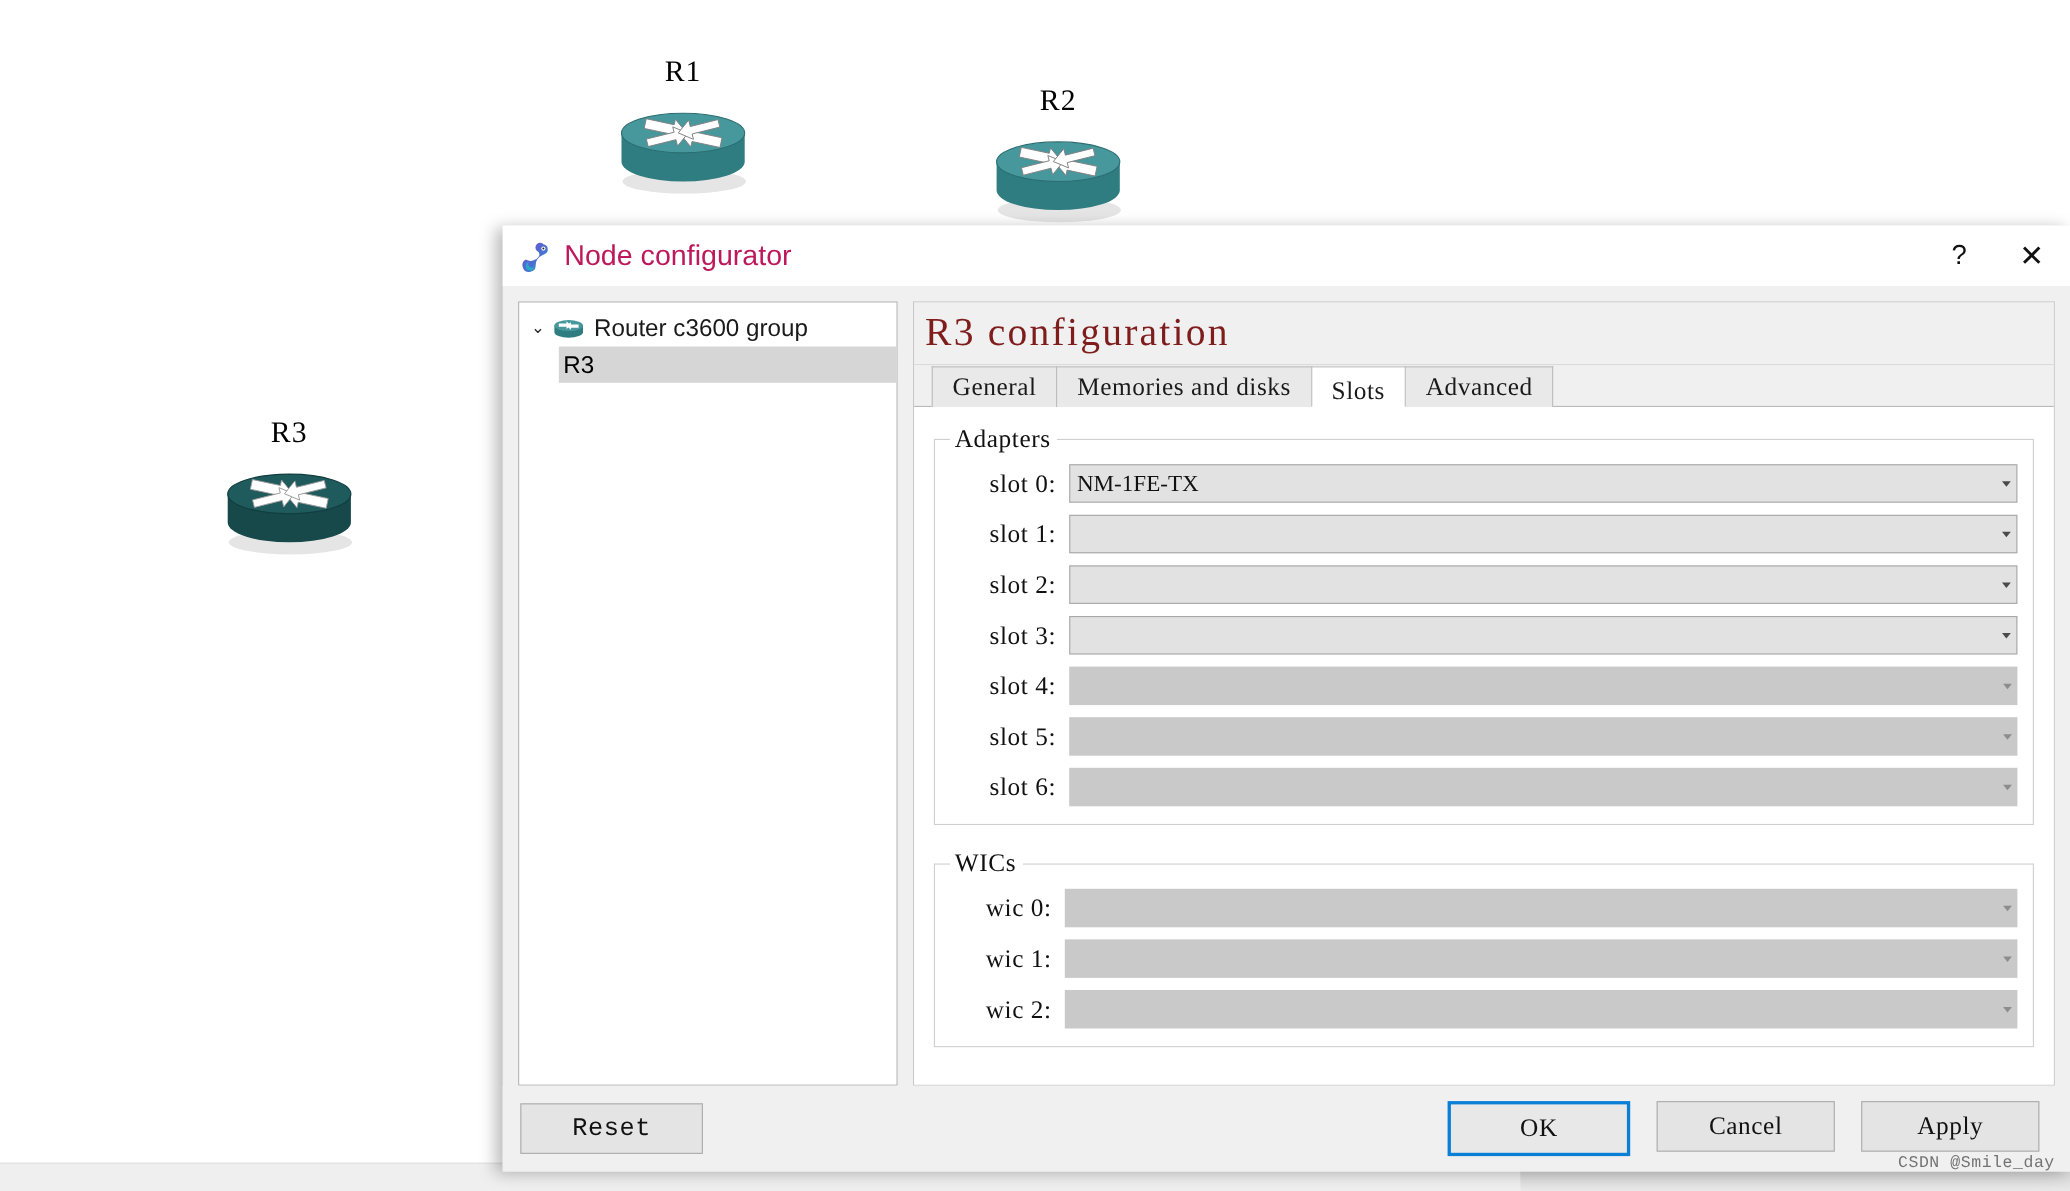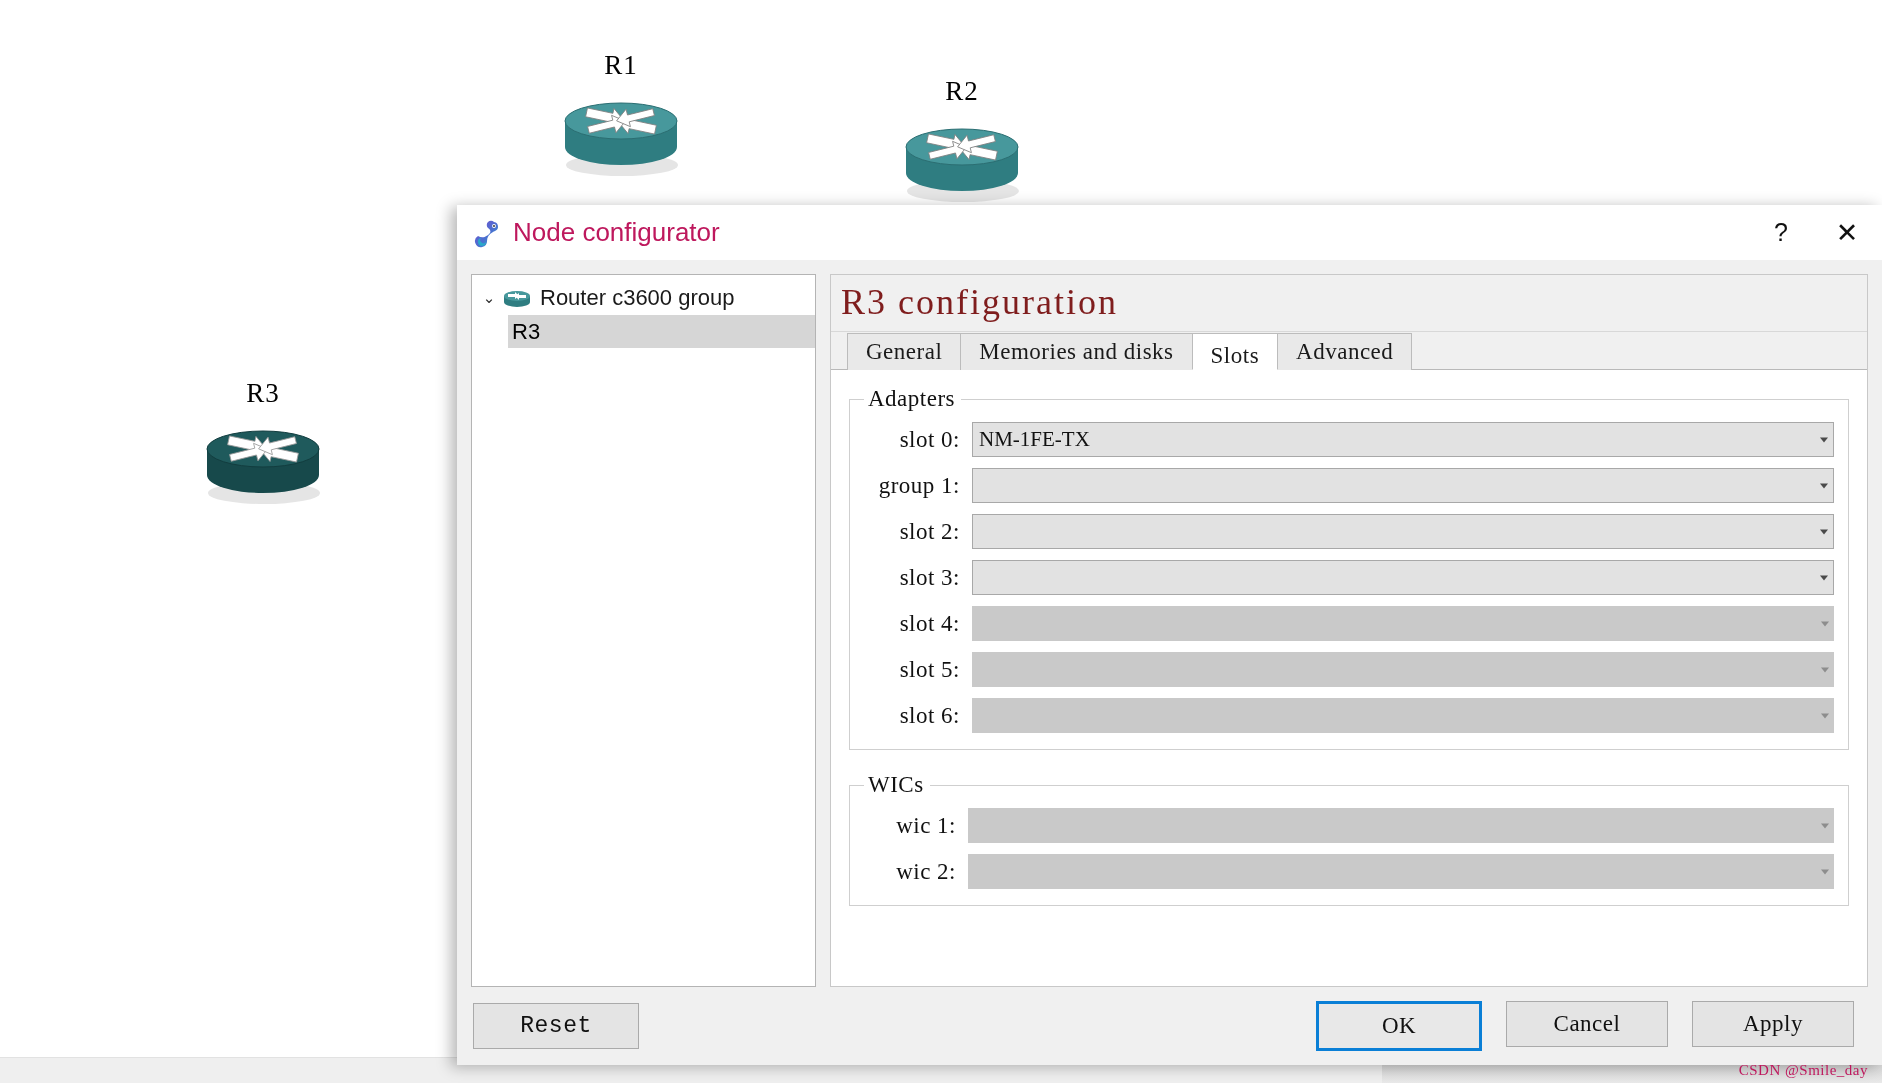--- a/index.html
+++ b/index.html
@@ -294,24 +294,24 @@
     background: #e8e8e8;
   }
   #reset-btn { min-width: 128px; font-family: Liberation Mono, monospace; }
   #footer-spacer { flex: 1; }
   #footer-right { display: flex; gap: 24px; }
 
   
   #watermark {
     position: absolute;
     right: 14px;
-    bottom: 4px;
+    bottom: 17px;
     font-size: 15px;
-    color: #be185d;
-    font-family: Liberation Serif, serif;
+    color: #737373;
+    font-family: Liberation Mono, monospace;
     letter-spacing: 0.5px;
     pointer-events: none;
   }
 </style>
 </head>
 <body>
 
 <div id="canvas">
 
   <div class="node" style="left:551px; top:50px;">
@@ -436,21 +436,21 @@
 
           <div class="field-row">
             <span class="field-label">slot 0:</span>
             <span class="combo enabled">
               <span>NM-1FE-TX</span>
               <span class="arrow"></span>
             </span>
           </div>
 
           <div class="field-row">
-            <span class="field-label">group 1:</span>
+            <span class="field-label">slot 1:</span>
             <span class="combo enabled">
               <span></span>
               <span class="arrow"></span>
             </span>
           </div>
 
           <div class="field-row">
             <span class="field-label">slot 2:</span>
             <span class="combo enabled">
               <span></span>
@@ -487,20 +487,27 @@
             <span class="combo disabled">
               <span></span>
               <span class="arrow"></span>
             </span>
           </div>
         </fieldset>
 
         <fieldset class="group">
           <legend>WICs</legend>
 
+          <div class="field-row">
+            <span class="field-label wic-label">wic 0:</span>
+            <span class="combo disabled">
+              <span></span>
+              <span class="arrow"></span>
+            </span>
+          </div>
 
           <div class="field-row">
             <span class="field-label wic-label">wic 1:</span>
             <span class="combo disabled">
               <span></span>
               <span class="arrow"></span>
             </span>
           </div>
 
           <div class="field-row">

